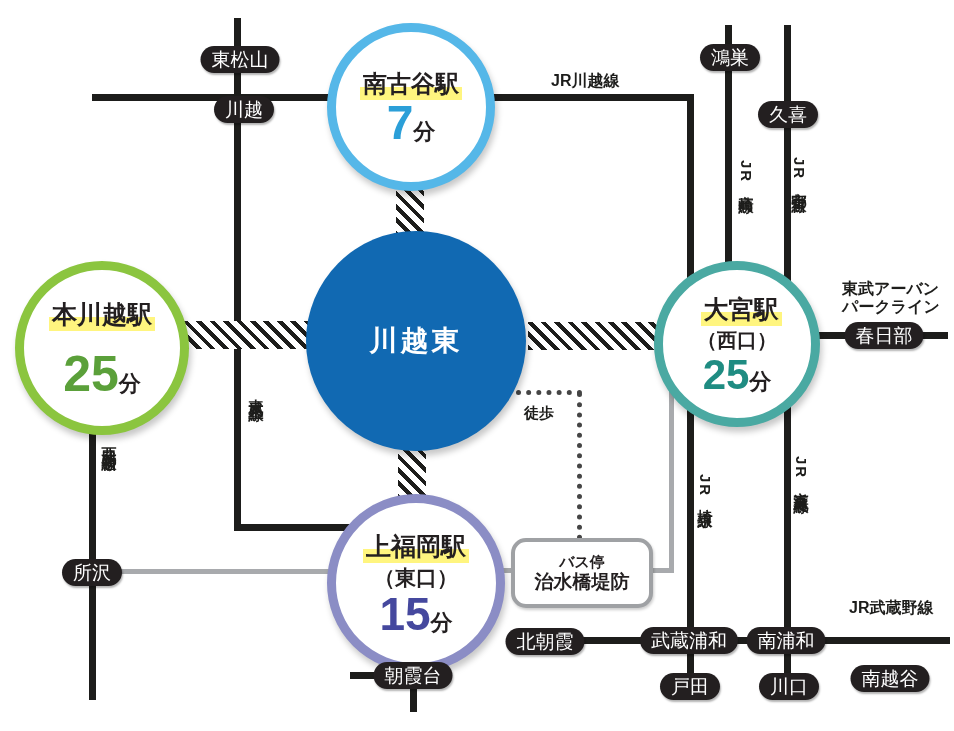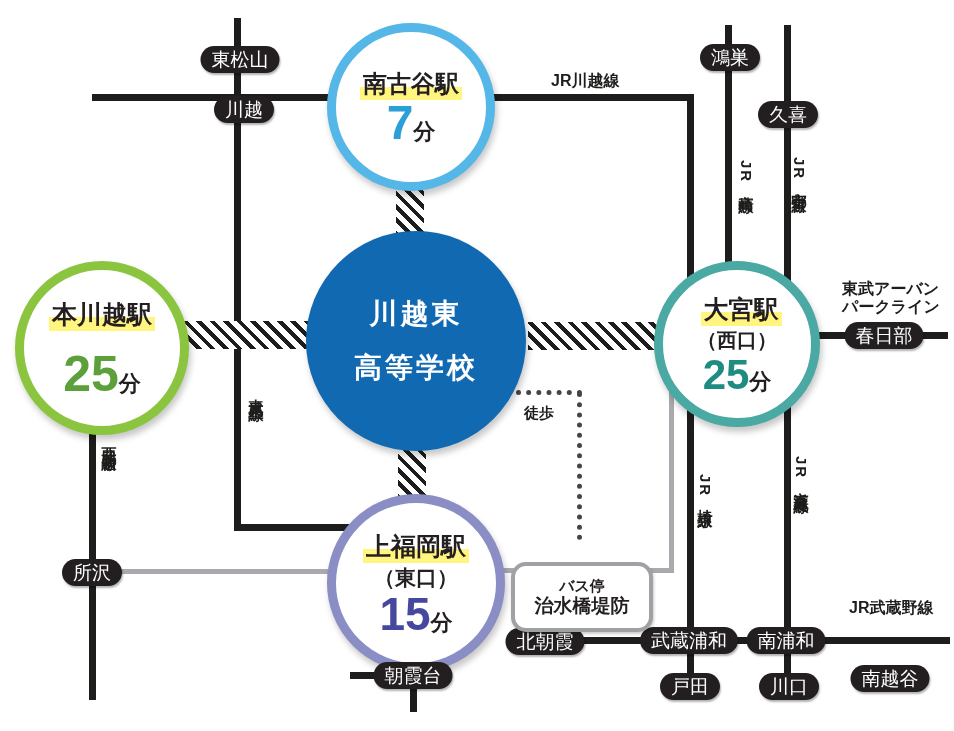--- a/index.html
+++ b/index.html
@@ -24,21 +24,21 @@
         font-weight:normal;font-size:19px;height:27px;line-height:27px;border-radius:14px;
         padding:0 11px;white-space:nowrap;z-index:4;text-align:center;
         box-shadow:1px 2px 2px rgba(0,0,0,.3);}
   .vlabel{position:absolute;writing-mode:vertical-rl;font-weight:bold;font-size:15px;
           color:#1d1d1b;letter-spacing:2px;z-index:4;white-space:nowrap;}
   .hlabel{position:absolute;font-weight:bold;font-size:16px;color:#1d1d1b;z-index:4;
           white-space:nowrap;}
   .busbox{position:absolute;left:511px;top:538px;width:134px;height:62px;background:#fff;
           border:4px solid #9fa1a4;border-radius:15px;z-index:4;display:flex;
           flex-direction:column;align-items:center;justify-content:center;
-          box-shadow:1px 2px 3px rgba(0,0,0,.2);margin-top:24px;}
+          box-shadow:1px 2px 3px rgba(0,0,0,.2);}
   .busbox .l1{font-weight:bold;font-size:15px;color:#231f20;line-height:1.2;}
   .busbox .l2{font-weight:bold;font-size:19px;color:#231f20;line-height:1.2;}
   .school-line{color:#fff;font-weight:bold;font-size:28px;letter-spacing:3px;line-height:1;}
 </style>
 </head>
 <body>
 
 <div id="map">
 
   <div class="line" style="left:234px;top:18px;width:7px;height:513px;"></div>
@@ -61,21 +61,20 @@
   <div class="dot-h" style="left:516px;top:390px;width:66px;"></div>
   <div class="dot-v" style="left:577px;top:392px;height:148px;"></div>
 
   <div class="hatch" style="left:396px;top:166px;width:28px;height:70px;"></div>
   <div class="hatch" style="left:170px;top:321px;width:140px;height:28px;"></div>
   <div class="hatch" style="left:528px;top:322px;width:132px;height:28px;"></div>
   <div class="hatch" style="left:398px;top:447px;width:28px;height:52px;"></div>
 
   <div class="circle" style="left:306px;top:231px;width:220px;height:220px;background:#1169b2;gap:26px;">
     <div class="school-line">川越東</div>
-    <div class="school-line">高等学校</div>
   </div>
 
   <div class="circle" style="left:327px;top:23px;width:150px;height:150px;border:9px solid #55b7e8;gap:0;">
     <div class="st-name" style="font-size:24px;">南古谷駅</div>
     <div class="minutes">
       <span class="min-num" style="font-size:48px;color:#2b9fd8;">7</span>
       <span class="min-unit">分</span>
     </div>
   </div>
 

